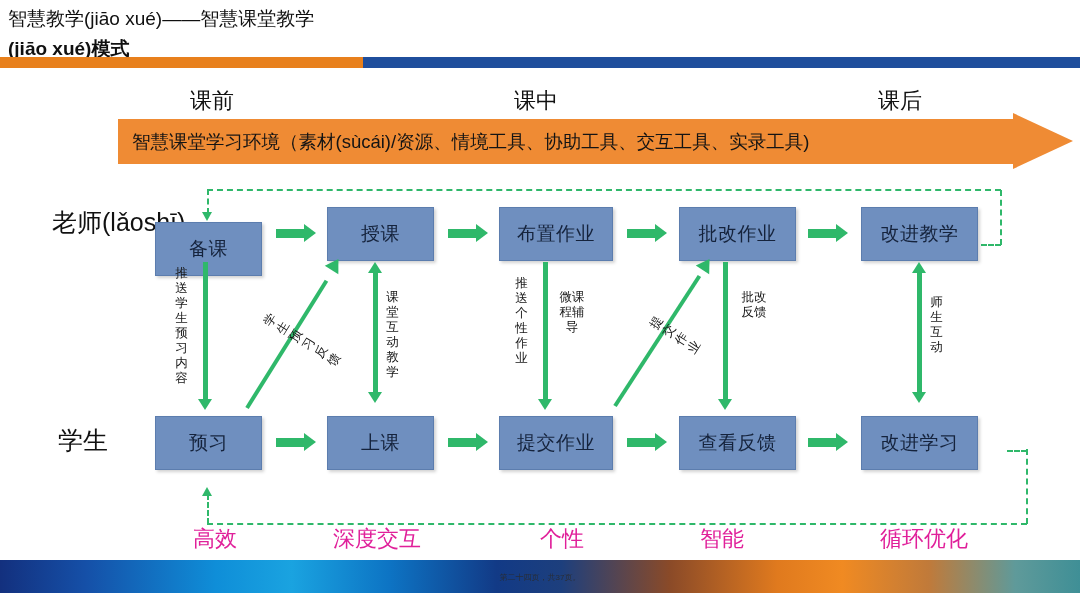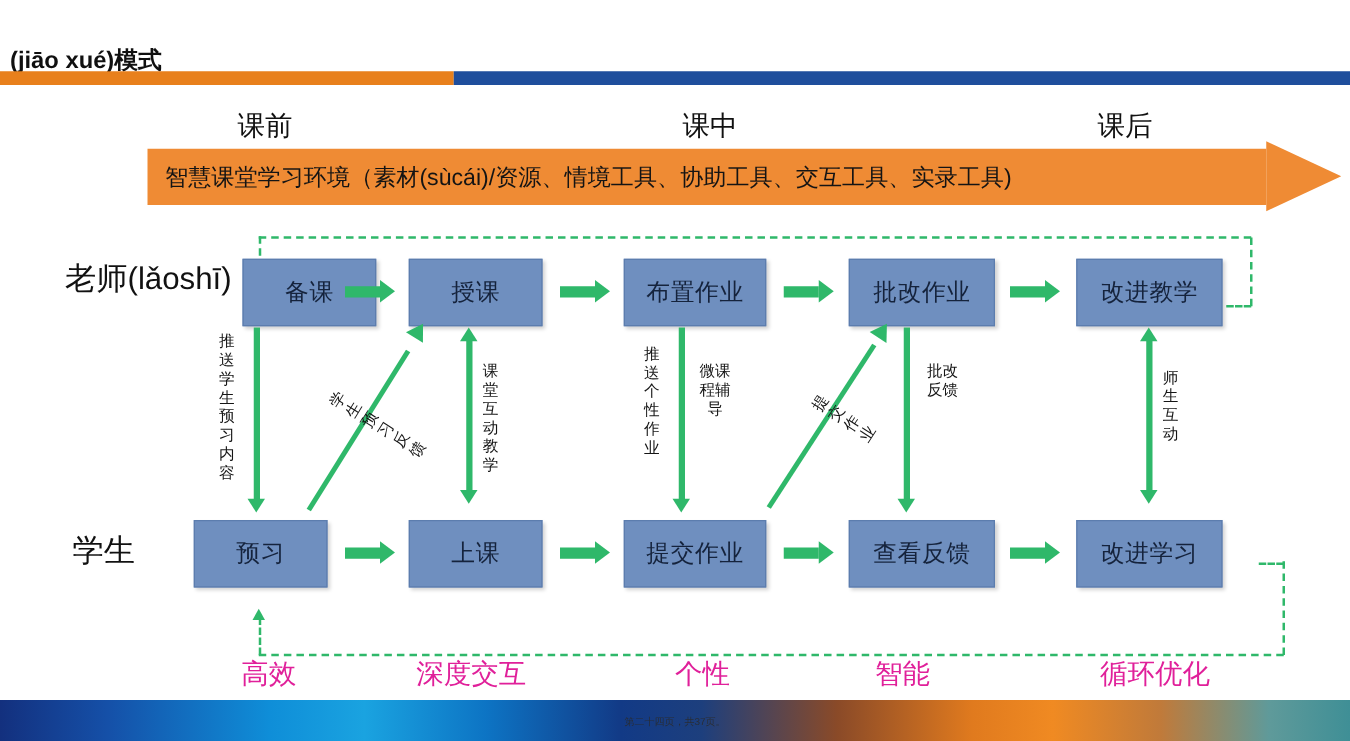--- a/index.html
+++ b/index.html
@@ -123,28 +123,28 @@
     position:absolute;left:0;top:572px;width:1080px;text-align:center;
     font-size:8px;color:#2b2b2b;opacity:.85;
   }
 </style>
 </head>
 <body>
 
 <div id="stage">
 
   <div class="title">
-    <br>
+    <span>智慧教学(jiāo xué)——智慧课堂教学</span><br>
     <b>(jiāo xué)模式</b>
   </div>
   <div class="hdr-bar hdr-orange"></div>
   <div class="hdr-bar hdr-blue"></div>
 
   <div class="phase" style="left:190px">课前</div>
-  <div class="phase" style="left:546px">课中</div>
+  <div class="phase" style="left:514px">课中</div>
   <div class="phase" style="left:878px">课后</div>
 
   <div class="banner-wrap">
     <div class="banner-body"></div>
     <div class="banner-head"></div>
     <div class="banner-text">智慧课堂学习环境（素材(sùcái)/资源、情境工具、协助工具、交互工具、实录工具)</div>
   </div>
 
   <div class="dash-v" style="left:1000px;top:190px;height:55px;"></div>
 
@@ -156,21 +156,21 @@
   <div class="dhead down" style="left:202px;top:212px;"></div>
 
   <div class="dash-v" style="left:1026px;top:449px;height:75px;"></div>
   <div class="dash-h" style="left:1007px;top:450px;width:20px;"></div>
   <div class="dash-h" style="left:207px;top:523px;width:820px;"></div>
   <div class="dash-v" style="left:207px;top:494px;height:30px;"></div>
   <div class="dhead up" style="left:202px;top:487px;"></div>
 
   <div class="rowlabel teacher">老师(lǎoshī)</div>
 
-  <div class="pbox" style="left:155px;top:207px;width:105px;margin-left:39px;">
+  <div class="pbox" style="left:155px;top:222px;width:105px;">
     <span>备课</span>
   </div>
   <div class="pbox" style="left:327px;top:207px;width:105px;">
     <span>授课</span>
   </div>
   <div class="pbox" style="left:499px;top:207px;width:112px;">
     <span>布置作业</span>
   </div>
   <div class="pbox" style="left:679px;top:207px;width:115px;">
     <span>批改作业</span>

